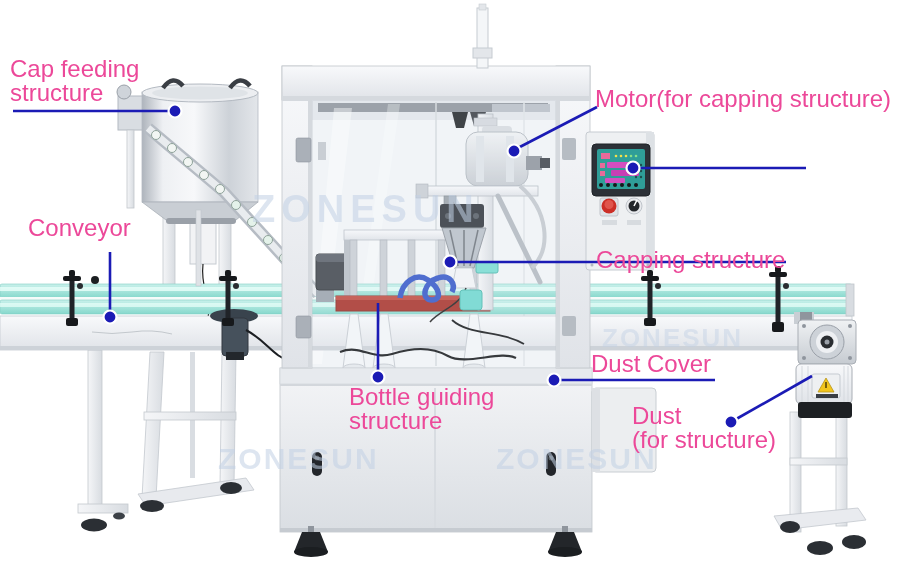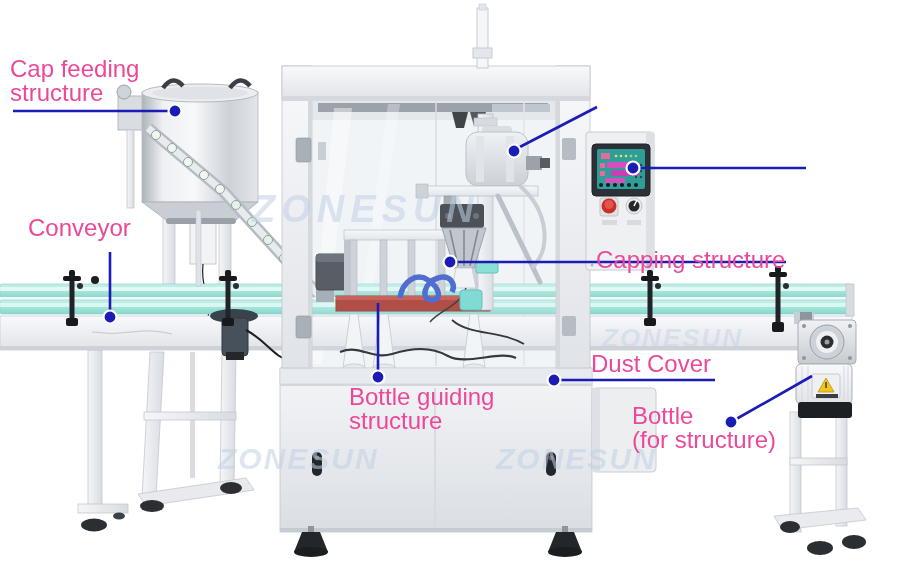--- a/index.html
+++ b/index.html
@@ -1,20 +1,20 @@
 <!DOCTYPE html>
 <html><head>
 <meta charset="utf-8">
 <style>
   html,body{margin:0;padding:0;background:#fff;}
   #stage{position:relative;width:900px;height:587px;background:#ffffff;overflow:hidden;
          font-family:"Liberation Sans",sans-serif;}
   #machine-svg{position:absolute;left:0;top:0;}
   .lbl{position:absolute;font:24px/24px "Liberation Sans",sans-serif;color:#ec4899;white-space:nowrap;}
-  .wm{position:absolute;font-style:italic;font-weight:bold;color:#c2d1e5;opacity:.55;
+  .wm{position:absolute;font-weight:bold;color:#c2d1e5;opacity:.55;
       white-space:nowrap;font-family:"Liberation Sans",sans-serif;}
   #wm1{left:252px;top:188px;font-size:38px;letter-spacing:6px;}
   #wm2{left:218px;top:442px;font-size:30px;letter-spacing:2px;}
   #wm3{left:496px;top:442px;font-size:30px;letter-spacing:2px;}
   #wm4{left:602px;top:323px;font-size:26px;letter-spacing:2px;opacity:.45;}
   #lbl-cap{left:10px;top:57px;}
   #lbl-conveyor{left:28px;top:216px;}
   #lbl-motor-cap{left:595px;top:87px;}
   #lbl-control{left:663px;top:137px;}
   #lbl-capping{left:596px;top:248px;}
@@ -368,28 +368,31 @@
 <div class="wm" id="wm3">ZONESUN</div>
 <div class="wm" id="wm4">ZONESUN</div>
 
 <div class="lbl" id="lbl-cap">
   <div>Cap feeding</div>
   <div>structure</div>
 </div>
 <div class="lbl" id="lbl-conveyor">
   <div>Conveyor</div>
 </div>
+<div class="lbl" id="lbl-motor-cap">
+  <div>Motor(for capping structure)</div>
+</div>
 <div class="lbl" id="lbl-capping">
   <div>Capping structure</div>
 </div>
 <div class="lbl" id="lbl-dust">
   <div>Dust Cover</div>
 </div>
 <div class="lbl" id="lbl-bottle">
   <div>Bottle guiding</div>
   <div>structure</div>
 </div>
 <div class="lbl" id="lbl-motor-conv">
-  <div>Bottle</div>
+  <div>Dust</div>
   <div>(for structure)</div>
 </div>
 
 </div>
 
 </body></html>

